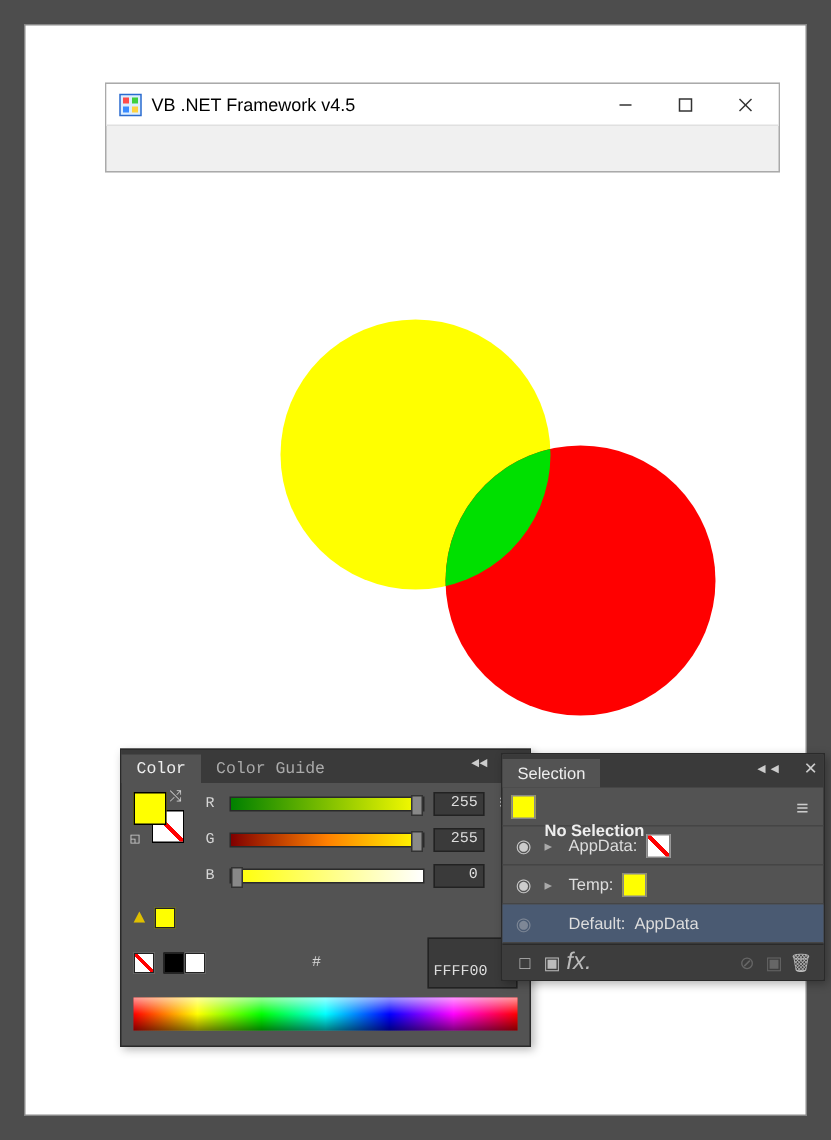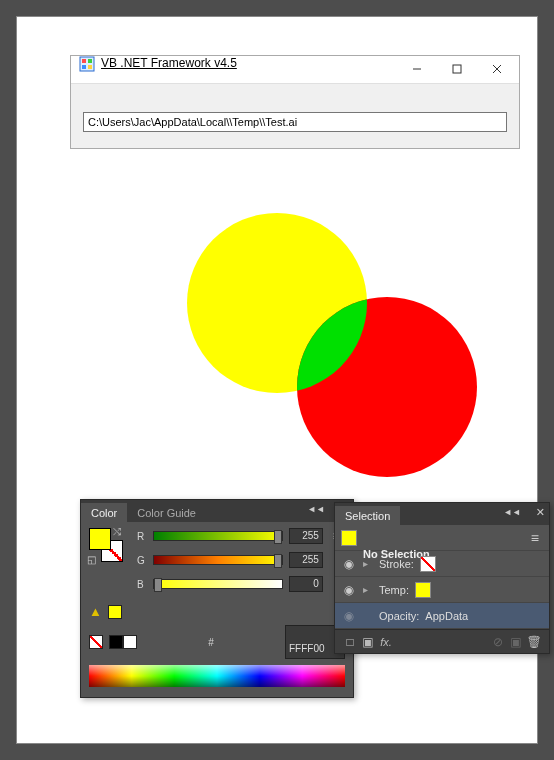--- a/index.html
+++ b/index.html
@@ -1,21 +1,21 @@
 <!DOCTYPE html>
 <html><head>
 <meta charset="utf-8">
 <style>
 * { margin: 0; padding: 0; box-sizing: border-box; }
 body { background: #4d4d4d; width: 554px; height: 760px; font-family: "Segoe UI", Arial, sans-serif; position: relative; }
 .canvas { position: absolute; left: 16px; top: 16px; width: 522px; height: 728px; background: #fff; border: 1px solid #888; }
 
 
 .dialog { position: absolute; left: 53px; top: 38px; width: 450px; background: #f0f0f0; border: 1px solid #aaa; }
-.titlebar { height: 28px; background: #fff; display: flex; padding: 0 2px 0 8px; border-bottom: 1px solid #e0e0e0; text-decoration: underline; }
+.titlebar { height: 28px; background: #fff; display: flex; align-items: center; padding: 0 2px 0 8px; border-bottom: 1px solid #e0e0e0; }
 .titlebar .icon-box { width: 16px; height: 16px; margin-right: 6px; display: inline-block; }
 .titlebar .title { font-size: 12px; color: #000; flex: 1; }
 .winbtns { display: flex; }
 .winbtn { width: 40px; height: 26px; display: flex; align-items: center; justify-content: center; color: #333; font-size: 13px; }
 .dialog-body { padding: 14px 12px 16px; }
 .save-btn { width: 100%; height: 30px; background: #e1e1e1; border: 2px solid #1f6fd0; font-size: 12px; color: #000; display: flex; align-items: center; justify-content: center; cursor: pointer; }
 .path-input { width: 100%; height: 20px; margin-top: 14px; background: #fff; border: 1px solid #767676; font-size: 11px; padding: 0 4px; color: #000; }
 
 
 .circle { position: absolute; border-radius: 50%; }
@@ -28,21 +28,21 @@
 .panel-tabs .tab { padding: 4px 10px 3px; color: #aaa; font-size: 11px; cursor: pointer; }
 .panel-tabs .tab.active { background: #535353; color: #eee; }
 .panel-tabs .collapse { position: absolute; right: 28px; top: 4px; color: #ccc; font-size: 9px; }
 .panel-tabs .close { position: absolute; right: 4px; top: 3px; color: #ccc; font-size: 11px; }
 .panel-body { padding: 6px 8px 10px; position: relative; }
 .panel-foot { height: 24px; background: #3d3d3d; border-top: 1px solid #2a2a2a; display: flex; align-items: center; padding: 0 6px; font-size: 12px; color: #bbb; }
 .panel-foot .spacer { flex: 1; }
 .panel-menu { margin-left: auto; padding: 0 4px; color: #ccc; font-size: 14px; }
 
 
-.color-panel { left: 63px; top: 482px; width: 274px; }
+.color-panel { left: 63px; top: 482px; width: 274px; font-family: Liberation Mono, monospace; }
 .swatch-area { display: flex; align-items: flex-start; gap: 6px; margin-bottom: 4px; }
 .fill-stroke { position: relative; width: 36px; height: 36px; }
 .fill-sw { position: absolute; left: 0; top: 0; width: 22px; height: 22px; background: #ffff00; border: 1px solid #000; }
 .stroke-sw { position: absolute; left: 12px; top: 12px; width: 22px; height: 22px; background: #fff; border: 1px solid #000; }
 .stroke-sw::after { content: ""; position: absolute; left: 0; top: 0; right: 0; bottom: 0; background: linear-gradient(45deg, transparent 45%, #ff0000 45%, #ff0000 55%, transparent 55%); }
 .swap { position: absolute; left: 24px; top: -2px; font-size: 10px; color: #ccc; }
 .mini-sw { position: absolute; left: -2px; top: 26px; font-size: 10px; color: #ccc; }
 .sliders { flex: 1; margin-left: 6px; }
 .srow { display: flex; align-items: center; margin-bottom: 8px; gap: 6px; }
 .srow .lab { width: 10px; font-size: 10px; }
@@ -111,21 +111,20 @@
         </div>
         <div class="winbtn">
           <svg width="10" height="10" viewBox="0 0 10 10">
               <line x1="1" y1="1" x2="9" y2="9" stroke="#333" stroke-width="1"></line>
               <line x1="9" y1="1" x2="1" y2="9" stroke="#333" stroke-width="1"></line>
             </svg>
         </div>
       </div>
     </div>
     <div class="dialog-body">
-      <input class="path-input" value="C:\Users\Jac\AppData\Local\\Temp\\Test.ai" style="">
     </div>
   </div>
 
   <div class="circle circ-yellow"></div>
   <div class="circle circ-red"></div>
   <svg style="position:absolute;left:0;top:0" width="522" height="728">
     <defs>
       <clipPath id="cy">
           <circle cx="260" cy="286" r="90"></circle>
         </clipPath>
@@ -198,40 +197,40 @@
     </div>
     <div class="appear-body">
       <div class="arow">
         <div class="mini-square ms-yellow"></div>
         <span class="bold">No Selection</span>
         <span class="panel-menu" style="margin-left:auto">≡</span>
       </div>
       <div class="arow">
         <span class="eye">◉</span>
         <span class="chev">▸</span>
-        <span class="lab">Stroke:</span>
+        <span class="lab">AppData:</span>
         <div class="mini-square ms-none"></div>
       </div>
       <div class="arow">
         <span class="eye">◉</span>
         <span class="chev">▸</span>
         <span class="lab">Temp:</span>
         <div class="mini-square ms-yellow"></div>
       </div>
       <div class="arow sel">
         <span class="eye" style="opacity:.4">◉</span>
         <span class="chev" style="visibility:hidden">▸</span>
-        <span class="lab">Opacity:</span>
+        <span class="lab">Default:</span>
         <span class="lab">AppData</span>
       </div>
     </div>
     <div class="panel-foot">
       <span class="ft-icon">□</span>
       <span class="ft-icon">▣</span>
-      <span class="ft-icon" style="font-style:italic;font-size:11px">fx.</span>
+      <span class="ft-icon" style="font-style:italic;font-size:16px">fx.</span>
       <span class="spacer"></span>
       <span class="ft-icon disabled">⊘</span>
       <span class="ft-icon disabled">▣</span>
       <span class="ft-icon">🗑</span>
     </div>
   </div>
 
 </div>
 
 </body></html>

